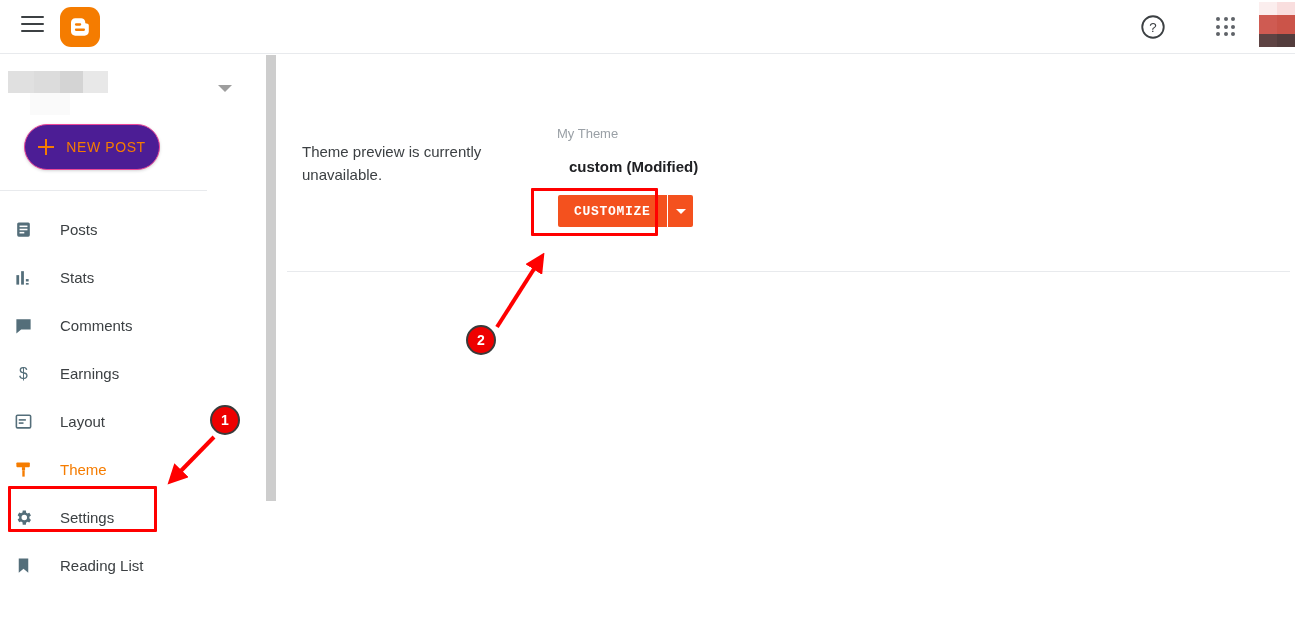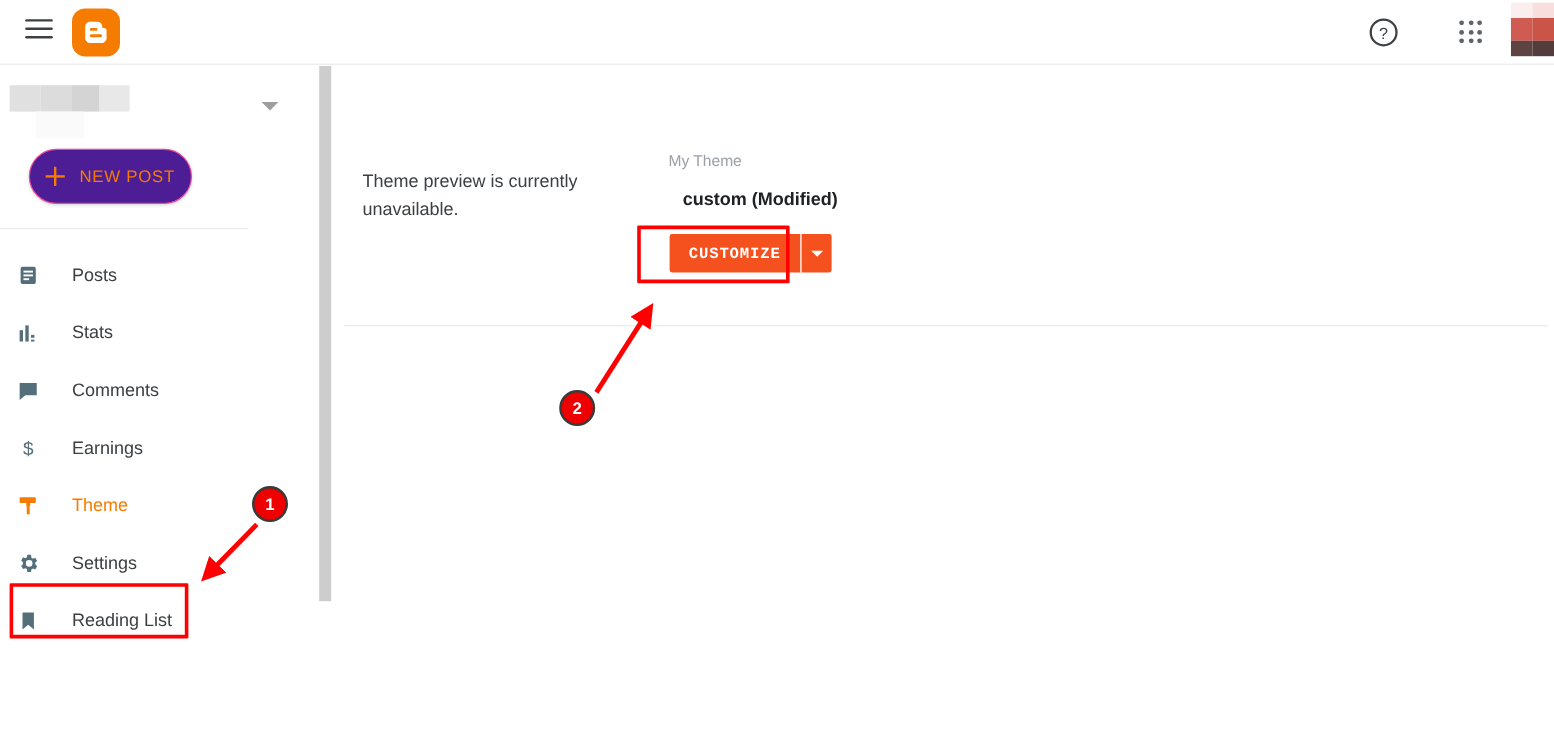--- a/index.html
+++ b/index.html
@@ -273,20 +273,30 @@
       <div class="nav-item">
         <span class="nav-icon">
           <svg viewBox="0 0 24 24" width="19" height="19">
               <text x="12" y="19" text-anchor="middle" font-size="20" font-family="Liberation Sans, sans-serif" fill="#546e7a">$</text>
             </svg>
         </span>
         <span class="nav-label">Earnings</span>
       </div>
 
 
+      <div class="nav-item">
+        <span class="nav-icon">
+          <svg viewBox="0 0 24 24" width="19" height="19">
+              <rect x="3" y="4" width="18" height="16" rx="1.5" fill="none" stroke="#546e7a" stroke-width="2"></rect>
+              <rect x="6" y="9" width="9" height="2" fill="#546e7a"></rect>
+              <rect x="6" y="13" width="6" height="2" fill="#546e7a"></rect>
+            </svg>
+        </span>
+        <span class="nav-label">Layout</span>
+      </div>
 
       <div class="nav-item active">
         <span class="nav-icon">
           <svg viewBox="0 0 24 24" width="19" height="19">
               <rect x="3" y="3" width="17" height="6" rx="1" fill="#f57c00"></rect>
               <rect x="10" y="9" width="4" height="4" fill="#f57c00"></rect>
               <rect x="10.5" y="13" width="3" height="8" fill="#f57c00"></rect>
             </svg>
         </span>
         <span class="nav-label">Theme</span>

